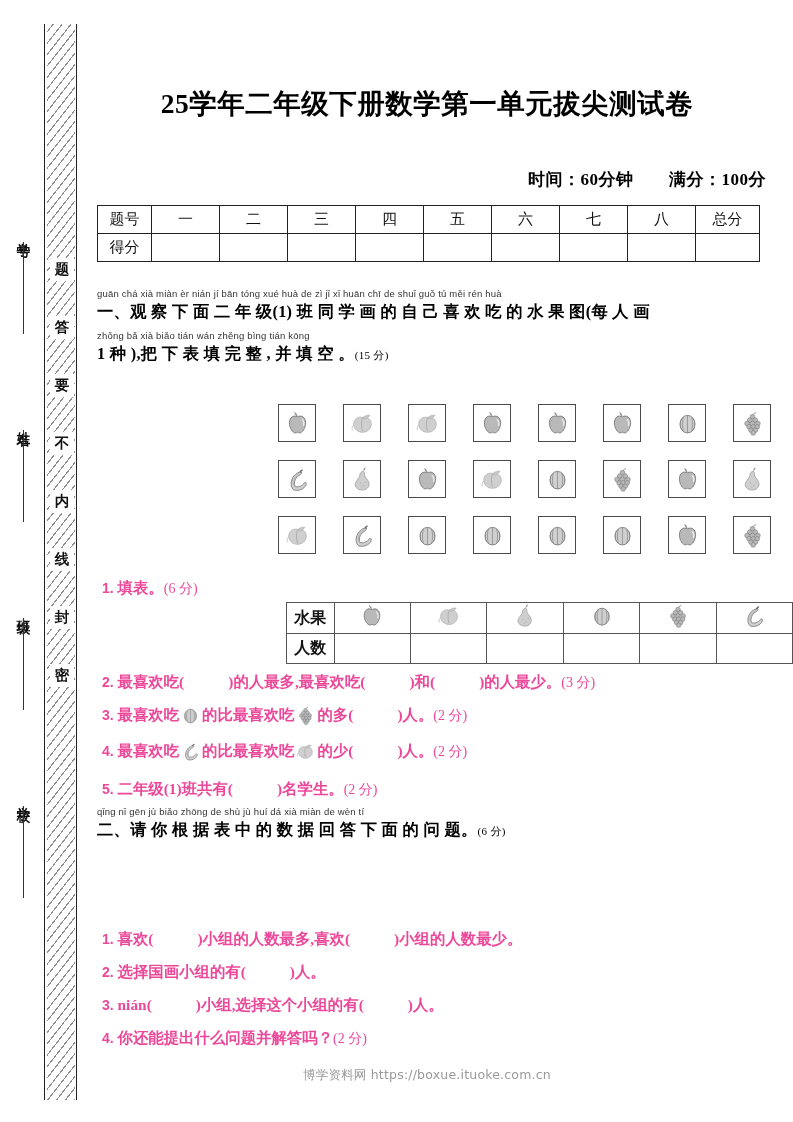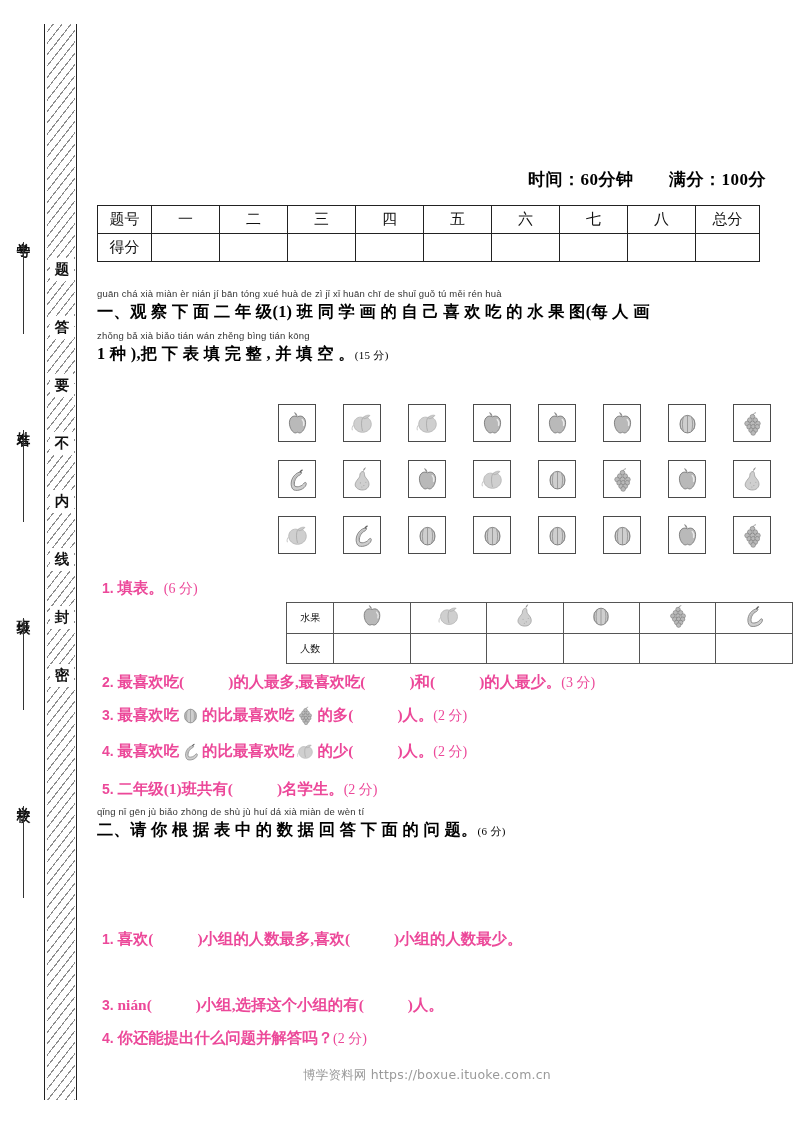--- a/index.html
+++ b/index.html
@@ -133,21 +133,21 @@
   .q .inl { vertical-align: -6px; margin: 0 1px; }
 
   
   .dtable { position: absolute; border-collapse: collapse; }
   .dtable td {
     border: 1.1px solid #555;
     text-align: center; vertical-align: middle;
   }
   #fruit-count-table { left: 198px; top: 602px; }
   #fruit-count-table td.rh {
-    width: 50px; height: 30px; font-size: 10px; font-weight: 400; color: #111; margin-left: 16px;
+    width: 50px; height: 30px; font-size: 16px; font-weight: 700; color: #111; margin-left: 16px;
   }
   #fruit-count-table td.fc { width: 80px; height: 30px; }
 
   #group-table { left: 205px; top: 857px; font-size: 14.5px; }
   #group-table td {
     height: 27px; color: #111;
   }
   #group-table td.rh { width: 48px; font-weight: 700; }
   #group-table td.gh { width: 62px; font-weight: 700; }
   #group-table td.gv { width: 62px; font-weight: 400; }
@@ -189,20 +189,21 @@
     <span class="ln"></span>
   </div>
   <div class="idfield" style="top:796px">
     <span class="lbl">学校</span>
     <span class="ln"></span>
   </div>
 </div>
 
 <div id="sheet">
 
+  <div id="paper-title">25学年二年级下册数学第一单元拔尖测试卷</div>
 
   <div id="exam-meta">
     <span>时间：60分钟</span>
     <span class="gap"></span>
     <span>满分：100分</span>
   </div>
 
   <table id="score-table">
     <tbody>
         <tr>
@@ -643,20 +644,24 @@
       <span>二、请 你 根 据 表  中  的 数 据 回 答 下  面  的 问 题。</span><span class="pts">(6 分)</span>
     </div>
   </div>
 
 
   <div class="q" style="top:929px">
     <span class="num">1.</span>
     <span>喜欢(</span><span class="blank"></span><span>)小组的人数最多,喜欢(</span><span class="blank"></span><span>)小组的人数最少。</span>
   </div>
 
+  <div class="q" style="top:962px">
+    <span class="num">2.</span>
+    <span>选择国画小组的有(</span><span class="blank"></span><span>)人。</span>
+  </div>
 
   <div class="q" style="top:995px">
     <span class="num">3.</span>
     <span>nián(</span><span class="blank"></span><span>)小组,选择这个小组的有(</span><span class="blank"></span><span>)人。</span>
   </div>
 
   <div class="q" style="top:1028px">
     <span class="num">4.</span>
     <span>你还能提出什么问题并解答吗？</span><span class="pts">(2 分)</span>
   </div>

